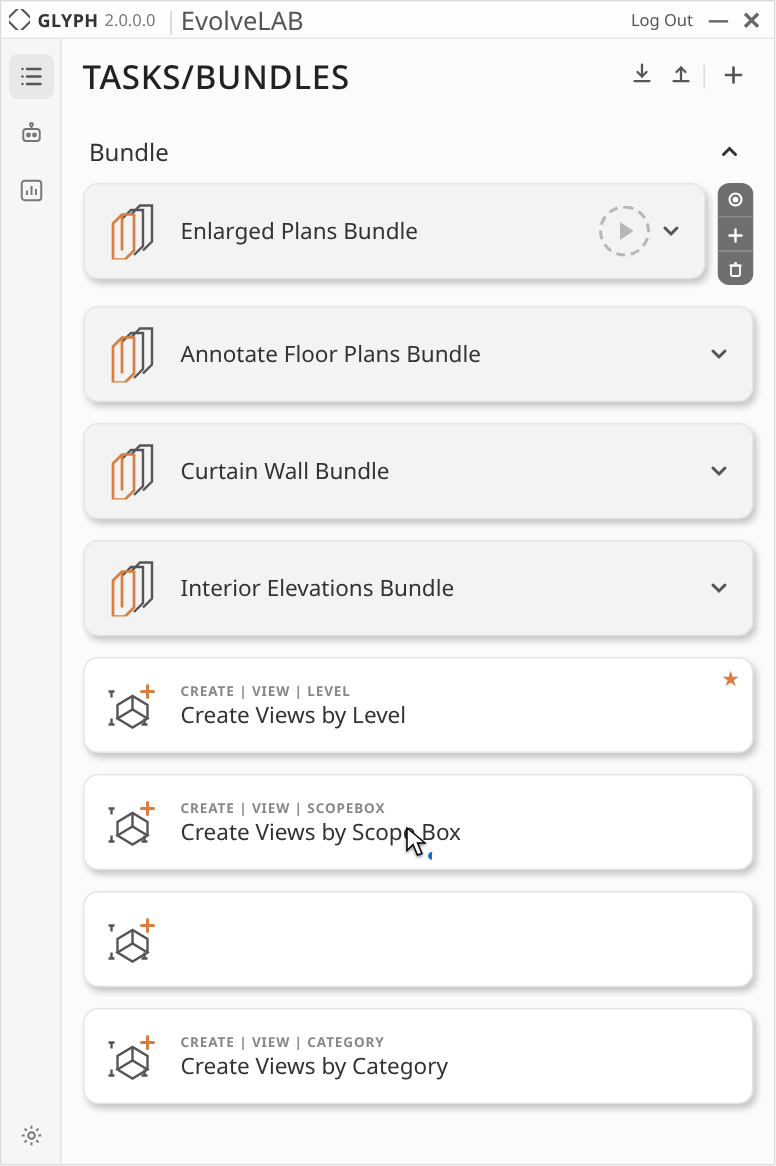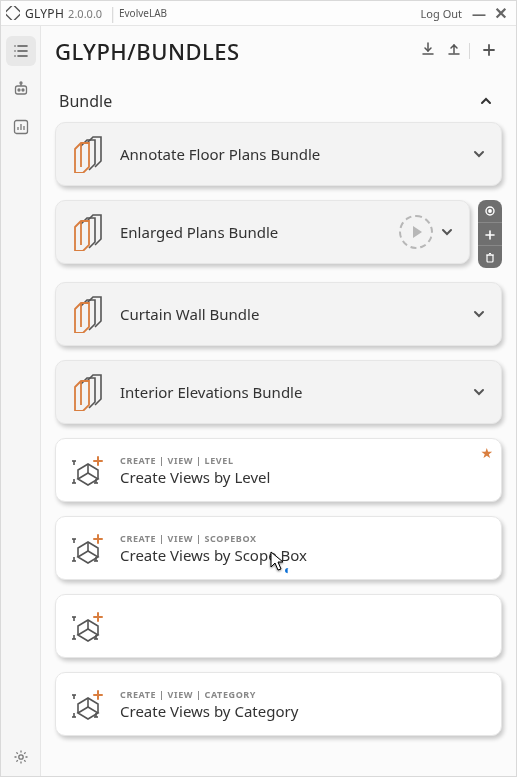--- a/index.html
+++ b/index.html
@@ -12,24 +12,24 @@
     --panel:#f3f3f3;
     --card:#ffffff;
     --shadow:rgba(0,0,0,.25);
     --sidebar:#f6f6f6;
   }
   html,body{margin:0;padding:0;font-family:"Segoe UI",system-ui,Arial,sans-serif;color:var(--fg);background:#fafafa;}
   .window{width:517px;height:777px;box-sizing:border-box;border:1px solid var(--border);display:flex;flex-direction:column;background:var(--bg);}
   
   .titlebar{display:flex;align-items:center;height:24px;padding:0 4px;border-bottom:1px solid var(--lightborder);background:#fdfdfd;}
   .titlebar .logo{width:16px;height:16px;position:relative;margin-right:4px;display:flex;align-items:center;justify-content:center;}
-  .titlebar .app{font-weight:400;font-size:12px;letter-spacing:.3px;}
+  .titlebar .app{font-weight:700;font-size:12px;letter-spacing:.3px;}
   .titlebar .ver{font-size:11px;color:var(--muted);margin:0 4px;}
   .titlebar .div{color:var(--border);margin:0 2px;}
-  .titlebar .org{font-size:10px;color:#555;}
+  .titlebar .org{font-size:17px;color:#555;}
   .titlebar .spacer{flex:1;}
   .titlebar .logout{font-size:11px;color:#555;margin-right:6px;cursor:pointer;text-align:right;}
   .titlebar .winbtn{width:22px;text-align:center;color:#666;font-size:14px;cursor:pointer;font-weight:700;}
   
   .body{flex:1;display:flex;min-height:0;}
   .sidebar{width:40px;display:flex;flex-direction:column;align-items:center;padding-top:6px;box-sizing:border-box;border-right:1px solid var(--lightborder);background:var(--sidebar);}
   .sbtn{width:30px;height:30px;display:flex;align-items:center;justify-content:center;border-radius:6px;color:#555;margin:4px 0;cursor:pointer;position:relative;}
   .sbtn.active{background:#e8e8e8;color:#333;}
   .sbtn svg{display:block}
   .sidebar .grow{flex:1;}
@@ -137,21 +137,21 @@
           <svg width="18" height="18" viewBox="0 0 18 18" stroke="#777" stroke-width="1.3" fill="none">
               <circle cx="9" cy="9" r="2.2"></circle>
               <path d="M9 2.5v2M9 13.5v2M2.5 9h2M13.5 9h2M4.4 4.4l1.4 1.4M12.2 12.2l1.4 1.4M13.6 4.4l-1.4 1.4M5.8 12.2l-1.4 1.4"></path>
             </svg>
         </span>
       </div>
     </div>
 
     <div class="main">
       <div class="main-header">
-        <h1>GLYPH/BUNDLES</h1>
+        <h1>TASKS/BUNDLES</h1>
         <span class="spacer"></span>
         <span class="hicon">
           <span><svg width="16" height="16" viewBox="0 0 16 16" stroke="#555" stroke-width="1.5" fill="none" stroke-linecap="round">
                 <path d="M8 2v8"></path>
                 <path d="M5 7l3 3 3-3"></path>
                 <path d="M3 13h10"></path>
               </svg></span>
         </span>
         <span class="hicon">
           <span><svg width="16" height="16" viewBox="0 0 16 16" stroke="#555" stroke-width="1.5" fill="none" stroke-linecap="round">
@@ -173,44 +173,20 @@
 
         <div class="section">
           <div class="section-head">
             <span class="title">Bundle</span>
             <span class="spacer"></span>
             <span class="chev">
                 <svg width="16" height="16" viewBox="0 0 16 16" stroke="#333" stroke-width="2" fill="none" stroke-linecap="round">
                   <polyline points="4,10 8,6 12,10"></polyline>
                 </svg>
               </span>
-          </div>
-
-          <div class="bundle-row">
-            <div class="bcard">
-              <span class="bicon">
-                <svg width="42" height="38" viewBox="0 0 42 38" fill="none">
-                    <g stroke="#555" stroke-width="1.6">
-                      <path d="M21 8l6-6h8v24l-6 6"></path>
-                      <path d="M15 11l6-6h8v24l-6 6"></path>
-                    </g>
-                    <g stroke="#d97e3f" stroke-width="1.8">
-                      <path d="M9 14l6-6h8v24l-6 6H9z"></path>
-                      <line x1="15" y1="8" x2="15" y2="32"></line>
-                    </g>
-                  </svg>
-              </span>
-              <span class="blabel">Annotate Floor Plans Bundle</span>
-              <span class="spacer"></span>
-              <span class="chev">
-                  <svg width="14" height="14" viewBox="0 0 14 14" stroke="#555" stroke-width="2" fill="none" stroke-linecap="round">
-                    <polyline points="3,5 7,9 11,5"></polyline>
-                  </svg>
-                </span>
-            </div>
           </div>
 
           <div class="bundle-row">
             <div class="bcard">
               <span class="bicon">
                 <svg width="42" height="38" viewBox="0 0 42 38" fill="none">
                   <g stroke="#555" stroke-width="1.6">
                       <path d="M21 8l6-6h8v24l-6 6"></path>
                       <path d="M15 11l6-6h8v24l-6 6"></path>
                     </g>
@@ -263,21 +239,21 @@
                     <g stroke="#555" stroke-width="1.6">
                       <path d="M21 8l6-6h8v24l-6 6"></path>
                       <path d="M15 11l6-6h8v24l-6 6"></path>
                     </g>
                     <g stroke="#d97e3f" stroke-width="1.8">
                       <path d="M9 14l6-6h8v24l-6 6H9z"></path>
                       <line x1="15" y1="8" x2="15" y2="32"></line>
                     </g>
                   </svg>
               </span>
-              <span class="blabel">Curtain Wall Bundle</span>
+              <span class="blabel">Annotate Floor Plans Bundle</span>
               <span class="spacer"></span>
               <span class="chev">
                   <svg width="14" height="14" viewBox="0 0 14 14" stroke="#555" stroke-width="2" fill="none" stroke-linecap="round">
                     <polyline points="3,5 7,9 11,5"></polyline>
                   </svg>
                 </span>
             </div>
           </div>
 
           <div class="bundle-row">
@@ -287,20 +263,44 @@
                     <g stroke="#555" stroke-width="1.6">
                       <path d="M21 8l6-6h8v24l-6 6"></path>
                       <path d="M15 11l6-6h8v24l-6 6"></path>
                     </g>
                     <g stroke="#d97e3f" stroke-width="1.8">
                       <path d="M9 14l6-6h8v24l-6 6H9z"></path>
                       <line x1="15" y1="8" x2="15" y2="32"></line>
                     </g>
                   </svg>
               </span>
+              <span class="blabel">Curtain Wall Bundle</span>
+              <span class="spacer"></span>
+              <span class="chev">
+                  <svg width="14" height="14" viewBox="0 0 14 14" stroke="#555" stroke-width="2" fill="none" stroke-linecap="round">
+                    <polyline points="3,5 7,9 11,5"></polyline>
+                  </svg>
+                </span>
+            </div>
+          </div>
+
+          <div class="bundle-row">
+            <div class="bcard">
+              <span class="bicon">
+                <svg width="42" height="38" viewBox="0 0 42 38" fill="none">
+                    <g stroke="#555" stroke-width="1.6">
+                      <path d="M21 8l6-6h8v24l-6 6"></path>
+                      <path d="M15 11l6-6h8v24l-6 6"></path>
+                    </g>
+                    <g stroke="#d97e3f" stroke-width="1.8">
+                      <path d="M9 14l6-6h8v24l-6 6H9z"></path>
+                      <line x1="15" y1="8" x2="15" y2="32"></line>
+                    </g>
+                  </svg>
+              </span>
               <span class="blabel">Interior Elevations Bundle</span>
               <span class="spacer"></span>
               <span class="chev">
                   <svg width="14" height="14" viewBox="0 0 14 14" stroke="#555" stroke-width="2" fill="none" stroke-linecap="round">
                     <polyline points="3,5 7,9 11,5"></polyline>
                   </svg>
                 </span>
             </div>
           </div>
         </div>

